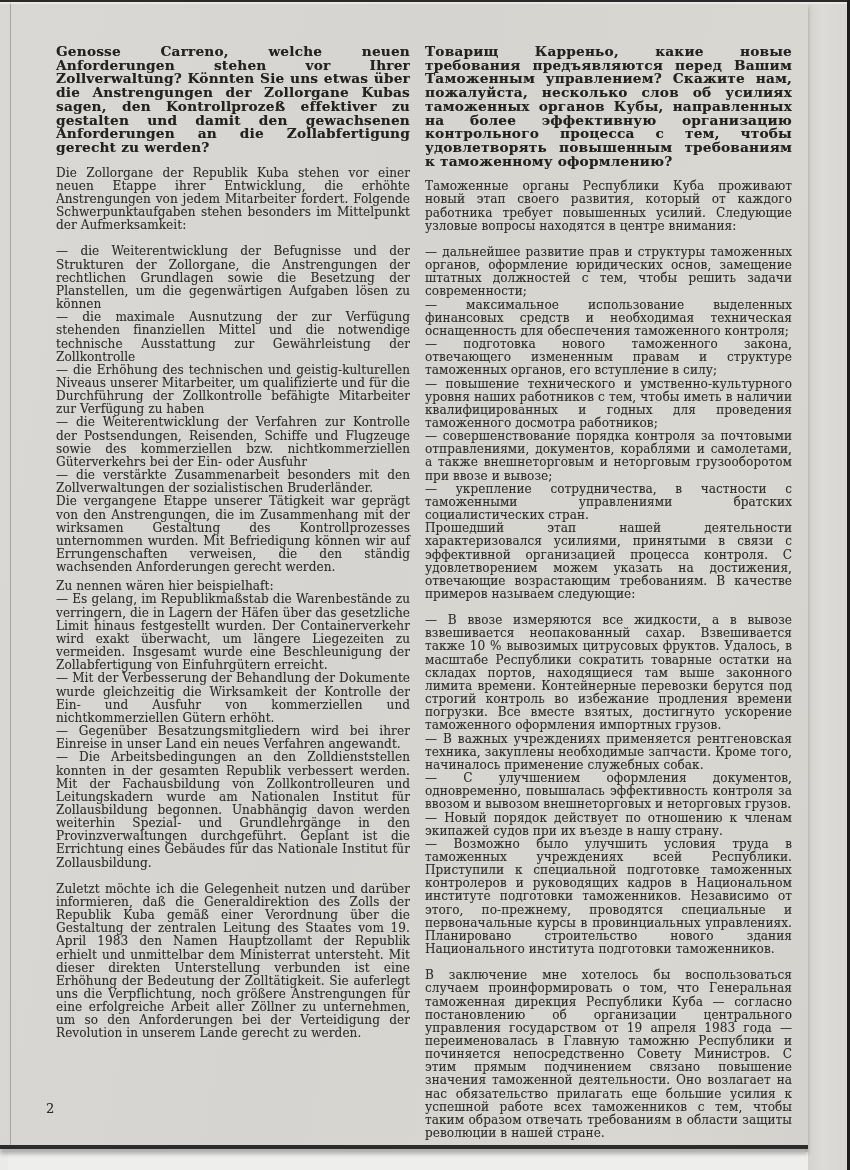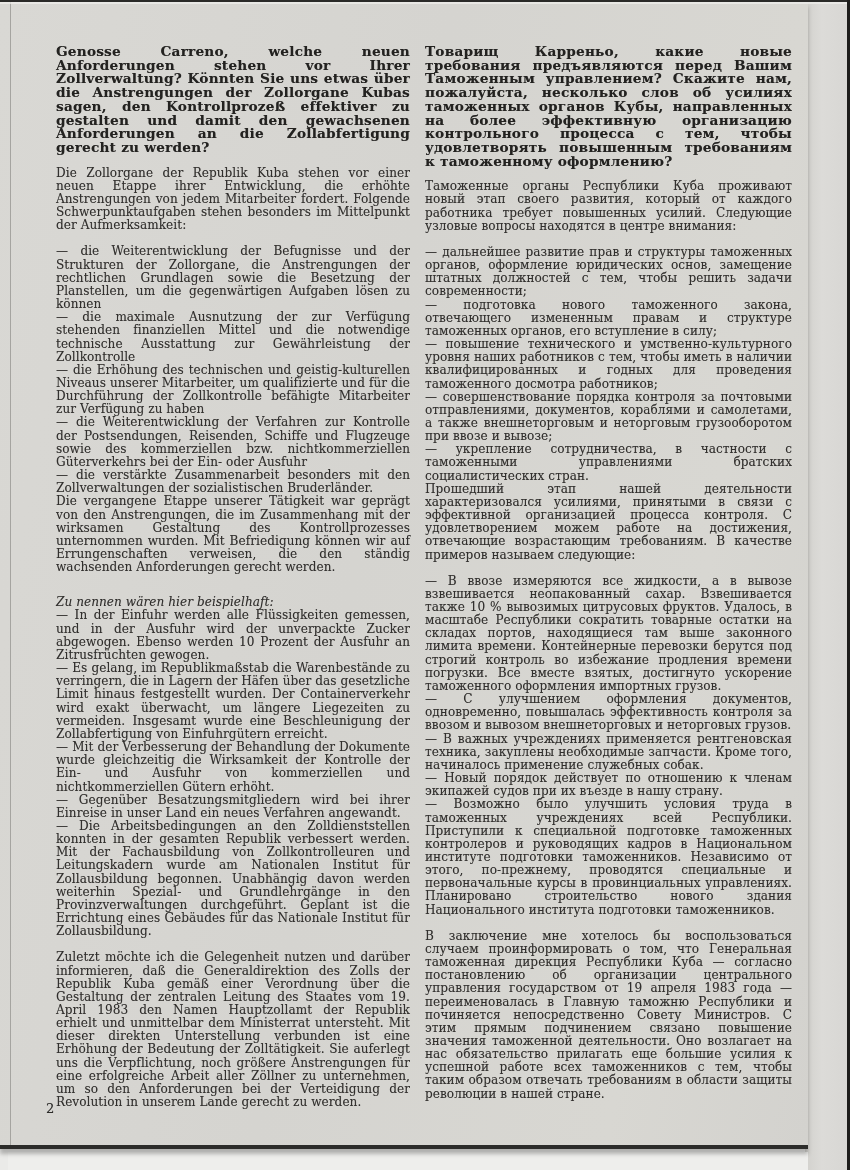--- a/index.html
+++ b/index.html
@@ -43,21 +43,21 @@
     margin:0 0 12px 0; font-weight:bold; font-size:13.6px; line-height:13.7px;
     text-align:justify; letter-spacing:.25px; color:#232220;
     text-shadow:.2px .2px .3px rgba(40,40,40,.45);
   }
   .body-p {
     margin:0; font-size:12px; line-height:13.15px; text-align:justify;
     letter-spacing:.1px; color:#312f2d;
     text-shadow:.2px .2px .25px rgba(50,50,50,.35);
   }
   .gap-top { margin-top:13px; }
-  .gap-top-sm { margin-top:22px;font-style:italic; }
+  .gap-top-sm { margin-top:6px; }
 
   .page-number {
     position:absolute; left:46px; top:1099px; font-size:13px; color:#2c2b29;
     text-shadow:.2px .2px .3px rgba(40,40,40,.4);
   }
 </style>
 </head>
 <body>
 
 <div class="scan">
@@ -73,40 +73,40 @@
       <div class="col col-de">
         <p class="q-heading">Genosse Carreno, welche neuen Anforderungen stehen vor Ihrer Zollverwaltung? Könnten Sie uns etwas über die Anstrengungen der Zollorgane Kubas sagen, den Kontrollprozeß effektiver zu gestalten und damit den gewachsenen Anforderungen an die Zollabfertigung gerecht zu werden?</p>
         <p class="body-p">Die Zollorgane der Republik Kuba stehen vor einer neuen Etappe ihrer Entwicklung, die erhöhte Anstrengungen von jedem Mitarbeiter fordert. Folgende Schwerpunktaufgaben stehen besonders im Mittelpunkt der Aufmerksamkeit:</p>
         <p class="body-p gap-top">— die Weiterentwicklung der Befugnisse und der Strukturen der Zollorgane, die Anstrengungen der rechtlichen Grundlagen sowie die Besetzung der Planstellen, um die gegenwärtigen Aufgaben lösen zu können</p>
         <p class="body-p">— die maximale Ausnutzung der zur Verfügung stehenden finanziellen Mittel und die notwendige technische Ausstattung zur Gewährleistung der Zollkontrolle</p>
         <p class="body-p">— die Erhöhung des technischen und geistig-kulturellen Niveaus unserer Mitarbeiter, um qualifizierte und für die Durchführung der Zollkontrolle befähigte Mitarbeiter zur Verfügung zu haben</p>
         <p class="body-p">— die Weiterentwicklung der Verfahren zur Kontrolle der Postsendungen, Reisenden, Schiffe und Flugzeuge sowie des kommerziellen bzw. nichtkommerziellen Güterverkehrs bei der Ein- oder Ausfuhr</p>
         <p class="body-p">— die verstärkte Zusammenarbeit besonders mit den Zollverwaltungen der sozialistischen Bruderländer.</p>
         <p class="body-p">Die vergangene Etappe unserer Tätigkeit war geprägt von den Anstrengungen, die im Zusammenhang mit der wirksamen Gestaltung des Kontrollprozesses unternommen wurden. Mit Befriedigung können wir auf Errungenschaften verweisen, die den ständig wachsenden Anforderungen gerecht werden.</p>
         <p class="body-p gap-top-sm">Zu nennen wären hier beispielhaft:</p>
-        <p class="body-p">— In der Einfuhr werden alle Flüssigkeiten gemessen, und in der Ausfuhr wird der unverpackte Zucker abgewogen. Ebenso werden 10 Prozent der Ausfuhr an Zitrusfrüchten gewogen.</p>
         <p class="body-p">— Es gelang, im Republikmaßstab die Warenbestände zu verringern, die in Lagern der Häfen über das gesetzliche Limit hinaus festgestellt wurden. Der Containerverkehr wird exakt überwacht, um längere Liegezeiten zu vermeiden. Insgesamt wurde eine Beschleunigung der Zollabfertigung von Einfuhrgütern erreicht.</p>
         <p class="body-p">— Mit der Verbesserung der Behandlung der Dokumente wurde gleichzeitig die Wirksamkeit der Kontrolle der Ein- und Ausfuhr von kommerziellen und nichtkommerziellen Gütern erhöht.</p>
         <p class="body-p">— Gegenüber Besatzungsmitgliedern wird bei ihrer Einreise in unser Land ein neues Verfahren angewandt.</p>
         <p class="body-p">— Die Arbeitsbedingungen an den Zolldienststellen konnten in der gesamten Republik verbessert werden. Mit der Fachausbildung von Zollkontrolleuren und Leitungskadern wurde am Nationalen Institut für Zollausbildung begonnen. Unabhängig davon werden weiterhin Spezial- und Grundlehrgänge in den Provinzverwaltungen durchgeführt. Geplant ist die Errichtung eines Gebäudes für das Nationale Institut für Zollausbildung.</p>
         <p class="body-p gap-top">Zuletzt möchte ich die Gelegenheit nutzen und darüber informieren, daß die Generaldirektion des Zolls der Republik Kuba gemäß einer Verordnung über die Gestaltung der zentralen Leitung des Staates vom 19. April 1983 den Namen Hauptzollamt der Republik erhielt und unmittelbar dem Ministerrat untersteht. Mit dieser direkten Unterstellung verbunden ist eine Erhöhung der Bedeutung der Zolltätigkeit. Sie auferlegt uns die Verpflichtung, noch größere Anstrengungen für eine erfolgreiche Arbeit aller Zöllner zu unternehmen, um so den Anforderungen bei der Verteidigung der Revolution in unserem Lande gerecht zu werden.</p>
       </div>
 
       <div class="col col-ru">
         <p class="q-heading">Товарищ Карреньо, какие новые требования предъявляются перед Вашим Таможенным управлением? Скажите нам, пожалуйста, несколько слов об усилиях таможенных органов Кубы, направленных на более эффективную организацию контрольного процесса с тем, чтобы удовлетворять повышенным требованиям к таможенному оформлению?</p>
         <p class="body-p">Таможенные органы Республики Куба проживают новый этап своего развития, который от каждого работника требует повышенных усилий. Следующие узловые вопросы находятся в центре внимания:</p>
         <p class="body-p gap-top">— дальнейшее развитие прав и структуры таможенных органов, оформление юридических основ, замещение штатных должностей с тем, чтобы решить задачи современности;</p>
+        <p class="body-p">— максимальное использование выделенных финансовых средств и необходимая техническая оснащенность для обеспечения таможенного контроля;</p>
         <p class="body-p">— подготовка нового таможенного закона, отвечающего измененным правам и структуре таможенных органов, его вступление в силу;</p>
         <p class="body-p">— повышение технического и умственно-культурного уровня наших работников с тем, чтобы иметь в наличии квалифицированных и годных для проведения таможенного досмотра работников;</p>
         <p class="body-p">— совершенствование порядка контроля за почтовыми отправлениями, документов, кораблями и самолетами, а также внешнеторговым и неторговым грузооборотом при ввозе и вывозе;</p>
         <p class="body-p">— укрепление сотрудничества, в частности с таможенными управлениями братских социалистических стран.</p>
-        <p class="body-p">Прошедший этап нашей деятельности характеризовался усилиями, принятыми в связи с эффективной организацией процесса контроля. С удовлетворением можем работе на достижения, отвечающие возрастающим требованиям. В качестве примеров называем следующие:</p>
+        <p class="body-p">Прошедший этап нашей деятельности характеризовался усилиями, принятыми в связи с эффективной организацией процесса контроля. С удовлетворением можем указать на достижения, отвечающие возрастающим требованиям. В качестве примеров называем следующие:</p>
         <p class="body-p gap-top">— В ввозе измеряются все жидкости, а в вывозе взвешивается неопакованный сахар. Взвешивается также 10 % вывозимых цитрусовых фруктов. Удалось, в масштабе Республики сократить товарные остатки на складах портов, находящиеся там выше законного лимита времени. Контейнерные перевозки берутся под строгий контроль во избежание продления времени погрузки. Все вместе взятых, достигнуто ускорение таможенного оформления импортных грузов.</p>
+        <p class="body-p">— В важных учреждениях применяется рентгеновская техника, закуплены необходимые запчасти. Кроме того, начиналось применение служебных собак.</p>
         <p class="body-p">— С улучшением оформления документов, одновременно, повышалась эффективность контроля за ввозом и вывозом внешнеторговых и неторговых грузов.</p>
-        <p class="body-p">— В важных учреждениях применяется рентгеновская техника, закуплены необходимые запчасти. Кроме того, начиналось применение служебных собак.</p>
         <p class="body-p">— Новый порядок действует по отношению к членам экипажей судов при их въезде в нашу страну.</p>
         <p class="body-p">— Возможно было улучшить условия труда в таможенных учреждениях всей Республики. Приступили к специальной подготовке таможенных контролеров и руководящих кадров в Национальном институте подготовки таможенников. Независимо от этого, по-прежнему, проводятся специальные и первоначальные курсы в провинциальных управлениях. Планировано строительство нового здания Национального института подготовки таможенников.</p>
         <p class="body-p gap-top">В заключение мне хотелось бы воспользоваться случаем проинформировать о том, что Генеральная таможенная дирекция Республики Куба — согласно постановлению об организации центрального управления государством от 19 апреля 1983 года — переименовалась в Главную таможню Республики и починяется непосредственно Совету Министров. С этим прямым подчинением связано повышение значения таможенной деятельности. Оно возлагает на нас обязательство прилагать еще большие усилия к успешной работе всех таможенников с тем, чтобы таким образом отвечать требованиям в области защиты революции в нашей стране.</p>
       </div>
 
     </div>
 
     <div class="page-number">2</div>
     <div class="page-fold"></div>
   </div>

